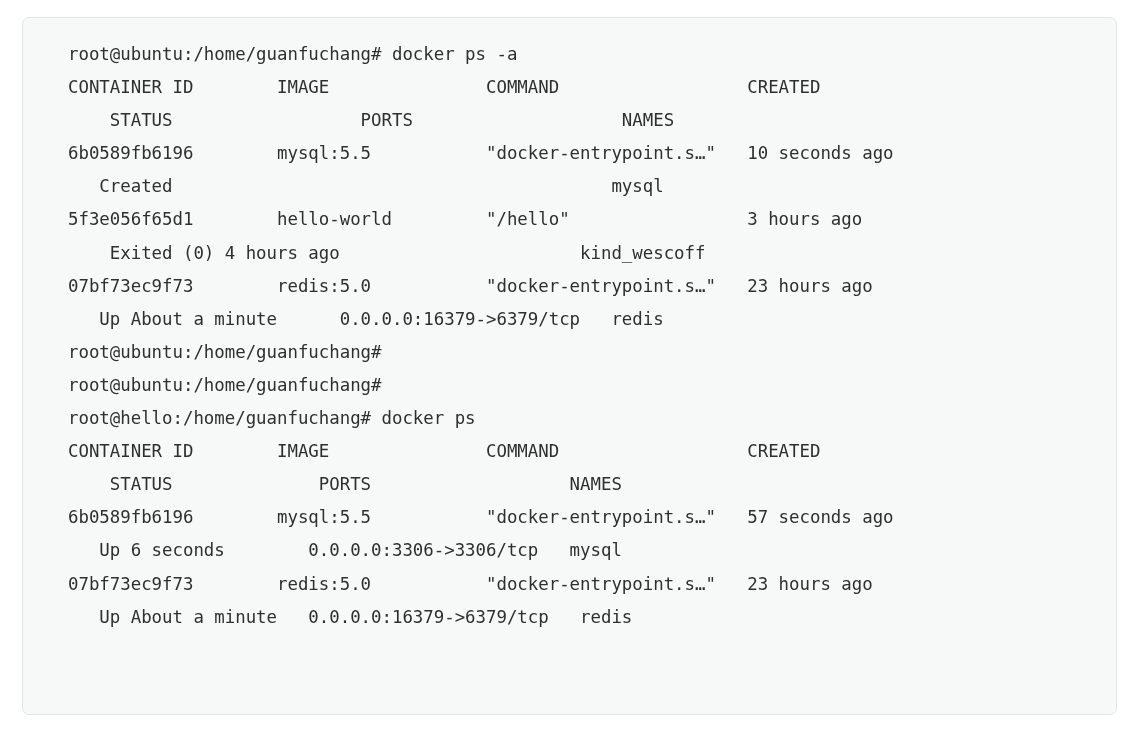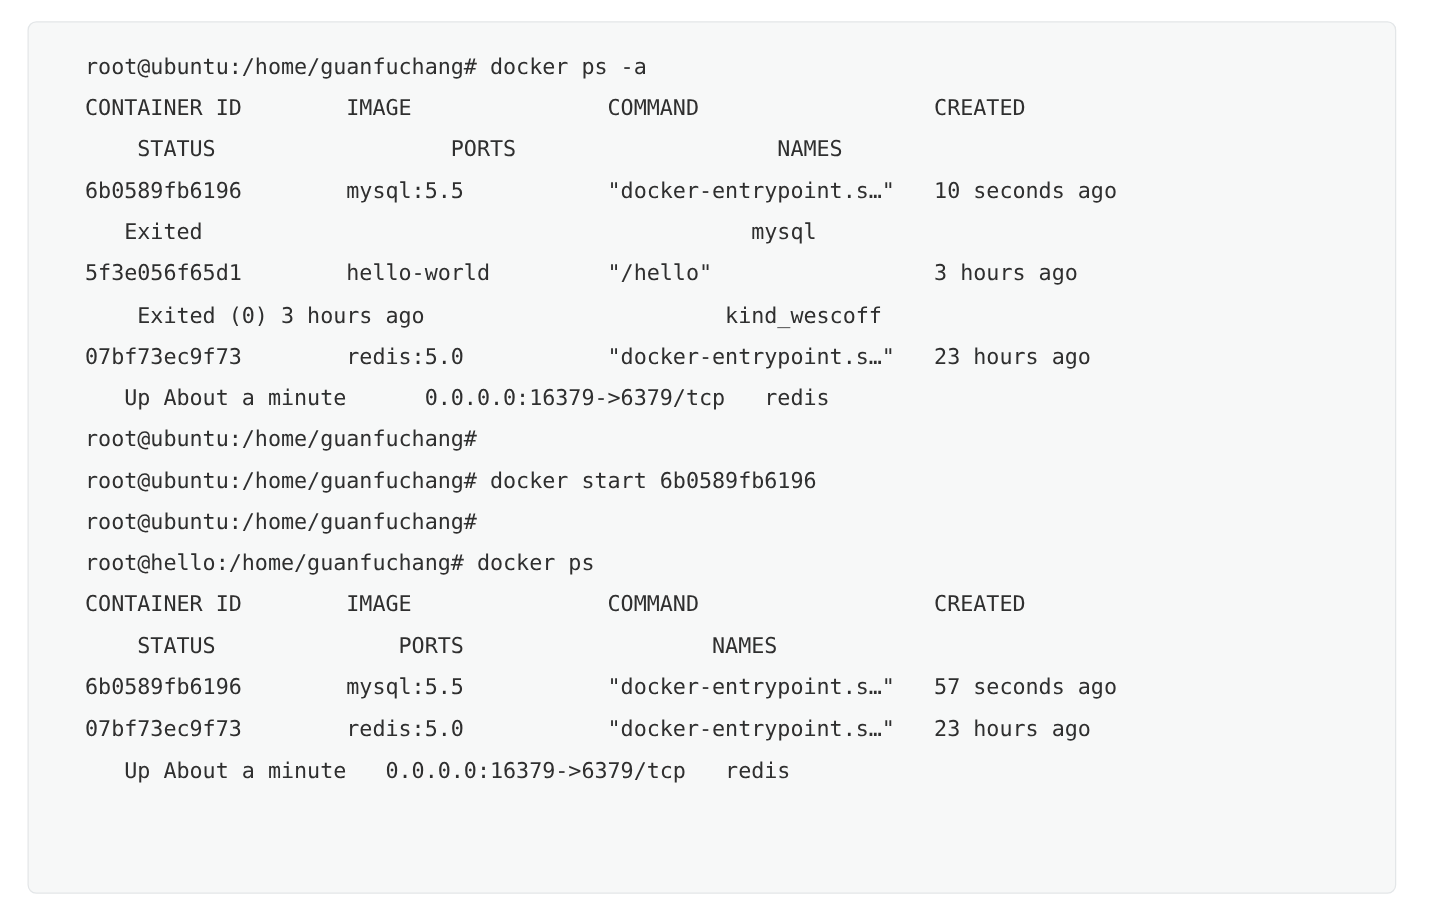--- a/index.html
+++ b/index.html
@@ -44,29 +44,29 @@
 </head>
 <body>
 
 <div id="terminal-card">
   <div id="terminal-body">
 
     <div class="term-line">root@ubuntu:/home/guanfuchang# docker ps -a</div>
     <div class="term-line">CONTAINER ID        IMAGE               COMMAND                  CREATED</div>
     <div class="term-line">    STATUS                  PORTS                    NAMES</div>
     <div class="term-line">6b0589fb6196        mysql:5.5           "docker-entrypoint.s…"   10 seconds ago</div>
-    <div class="term-line">   Exited                                          mysql</div>
+    <div class="term-line">   Created                                          mysql</div>
     <div class="term-line">5f3e056f65d1        hello-world         "/hello"                 3 hours ago</div>
-    <div class="term-line">    Exited (0) 3 hours ago                       kind_wescoff</div>
+    <div class="term-line">    Exited (0) 4 hours ago                       kind_wescoff</div>
     <div class="term-line">07bf73ec9f73        redis:5.0           "docker-entrypoint.s…"   23 hours ago</div>
     <div class="term-line">   Up About a minute      0.0.0.0:16379-&gt;6379/tcp   redis</div>
     <div class="term-line">root@ubuntu:/home/guanfuchang#</div>
-    <div class="term-line">root@ubuntu:/home/guanfuchang# docker start 6b0589fb6196</div>
     <div class="term-line">root@ubuntu:/home/guanfuchang#</div>
     <div class="term-line">root@hello:/home/guanfuchang# docker ps</div>
     <div class="term-line">CONTAINER ID        IMAGE               COMMAND                  CREATED</div>
     <div class="term-line">    STATUS              PORTS                   NAMES</div>
     <div class="term-line">6b0589fb6196        mysql:5.5           "docker-entrypoint.s…"   57 seconds ago</div>
+    <div class="term-line">   Up 6 seconds        0.0.0.0:3306-&gt;3306/tcp   mysql</div>
     <div class="term-line">07bf73ec9f73        redis:5.0           "docker-entrypoint.s…"   23 hours ago</div>
     <div class="term-line">   Up About a minute   0.0.0.0:16379-&gt;6379/tcp   redis</div>
 
   </div>
 </div>
 
 </body></html>

